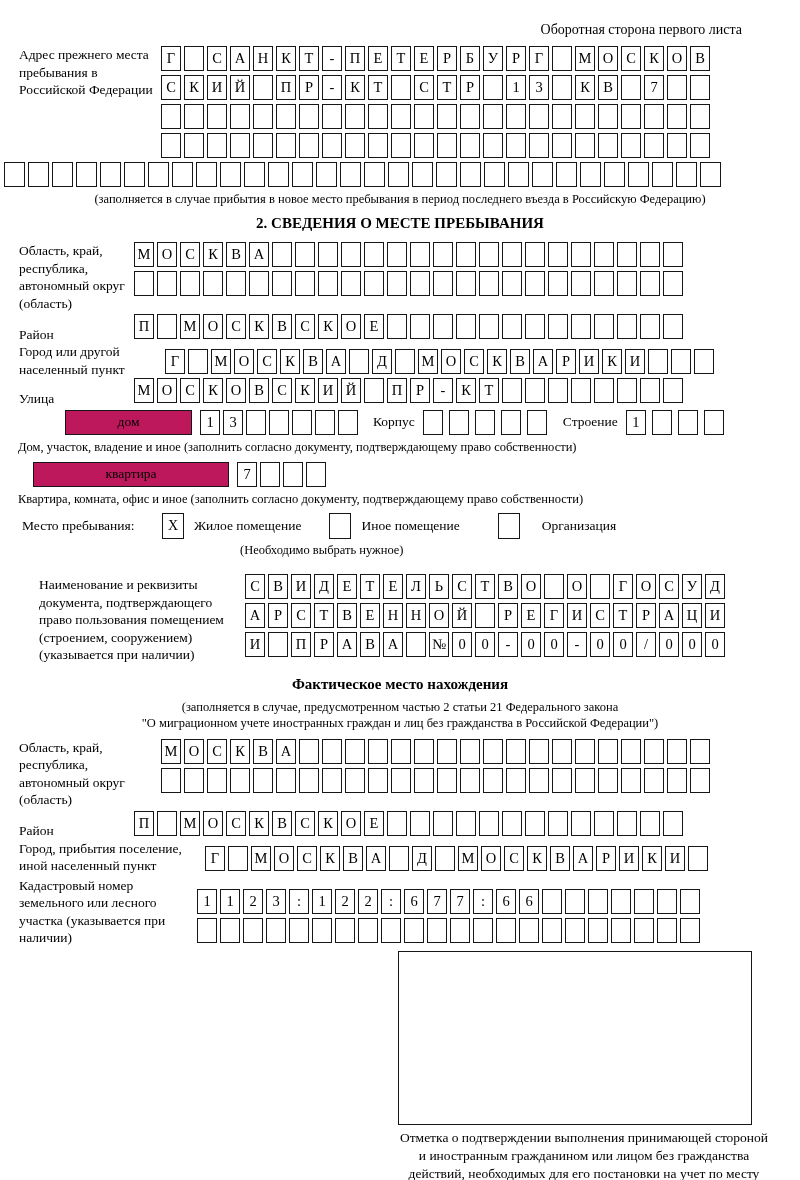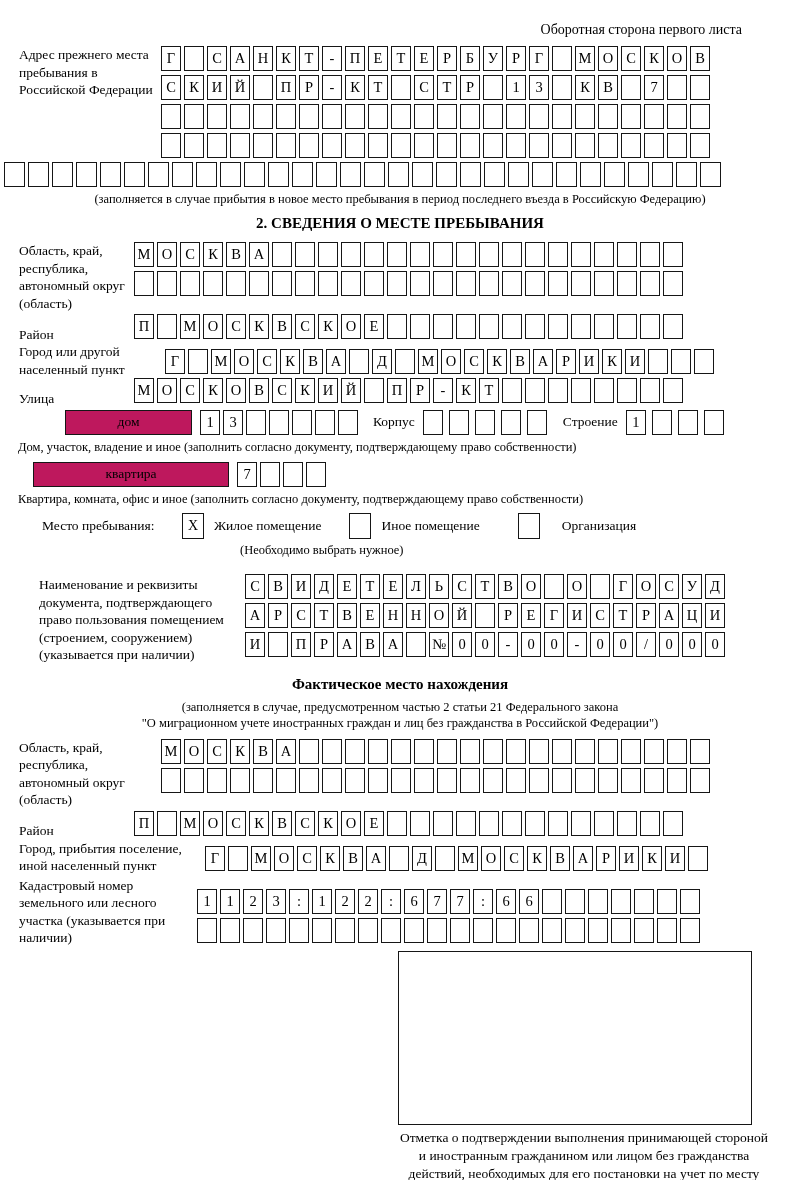--- a/index.html
+++ b/index.html
@@ -32,21 +32,21 @@
   .sec2-title{margin:8px 0 10px 0;}
   .fact-title{margin:12px 0 6px 0;}
   .domrow{display:flex;align-items:center;padding-left:65px;height:30px;}
   .namedbox{height:23px;border:1.5px solid #161616;display:flex;align-items:center;
             justify-content:center;font-size:13.5px;flex:0 0 auto;background:#be185d;}
   .dombox{width:125px;margin-right:8px;}
   .kvbox{width:194px;margin-right:8px;}
   .inline-lbl{font-size:13.5px;flex:0 0 auto;}
   .sp .cell{margin-right:6px;}
   .kvrow{display:flex;align-items:center;padding-left:33px;height:30px;margin-top:2px;}
-  .mestorow{display:flex;align-items:center;padding-left:42px;height:30px;margin-top:2px;}
+  .mestorow{display:flex;align-items:center;padding-left:22px;height:30px;margin-top:2px;}
   .chk{width:20px;height:24px;border:1.5px solid #161616;display:inline-flex;flex:0 0 auto;
        align-items:center;justify-content:center;font-size:14px;background:#fff;}
   .mlbl{font-size:13.5px;flex:0 0 auto;}
   .vybor{font-size:12.5px;margin:2px 0 16px 240px;}
   .stamp-box{margin:0 0 0 398px;width:352px;height:172px;border:1.5px solid #161616;background:#fff;}
   .stamp-caption{margin:4px 0 0 398px;width:372px;text-align:center;
                  font-size:13.5px;line-height:18px;}
   .mt2{margin-top:2px;} .mt4{margin-top:4px;} .mt8{margin-top:8px;}
 </style>
 </head>

